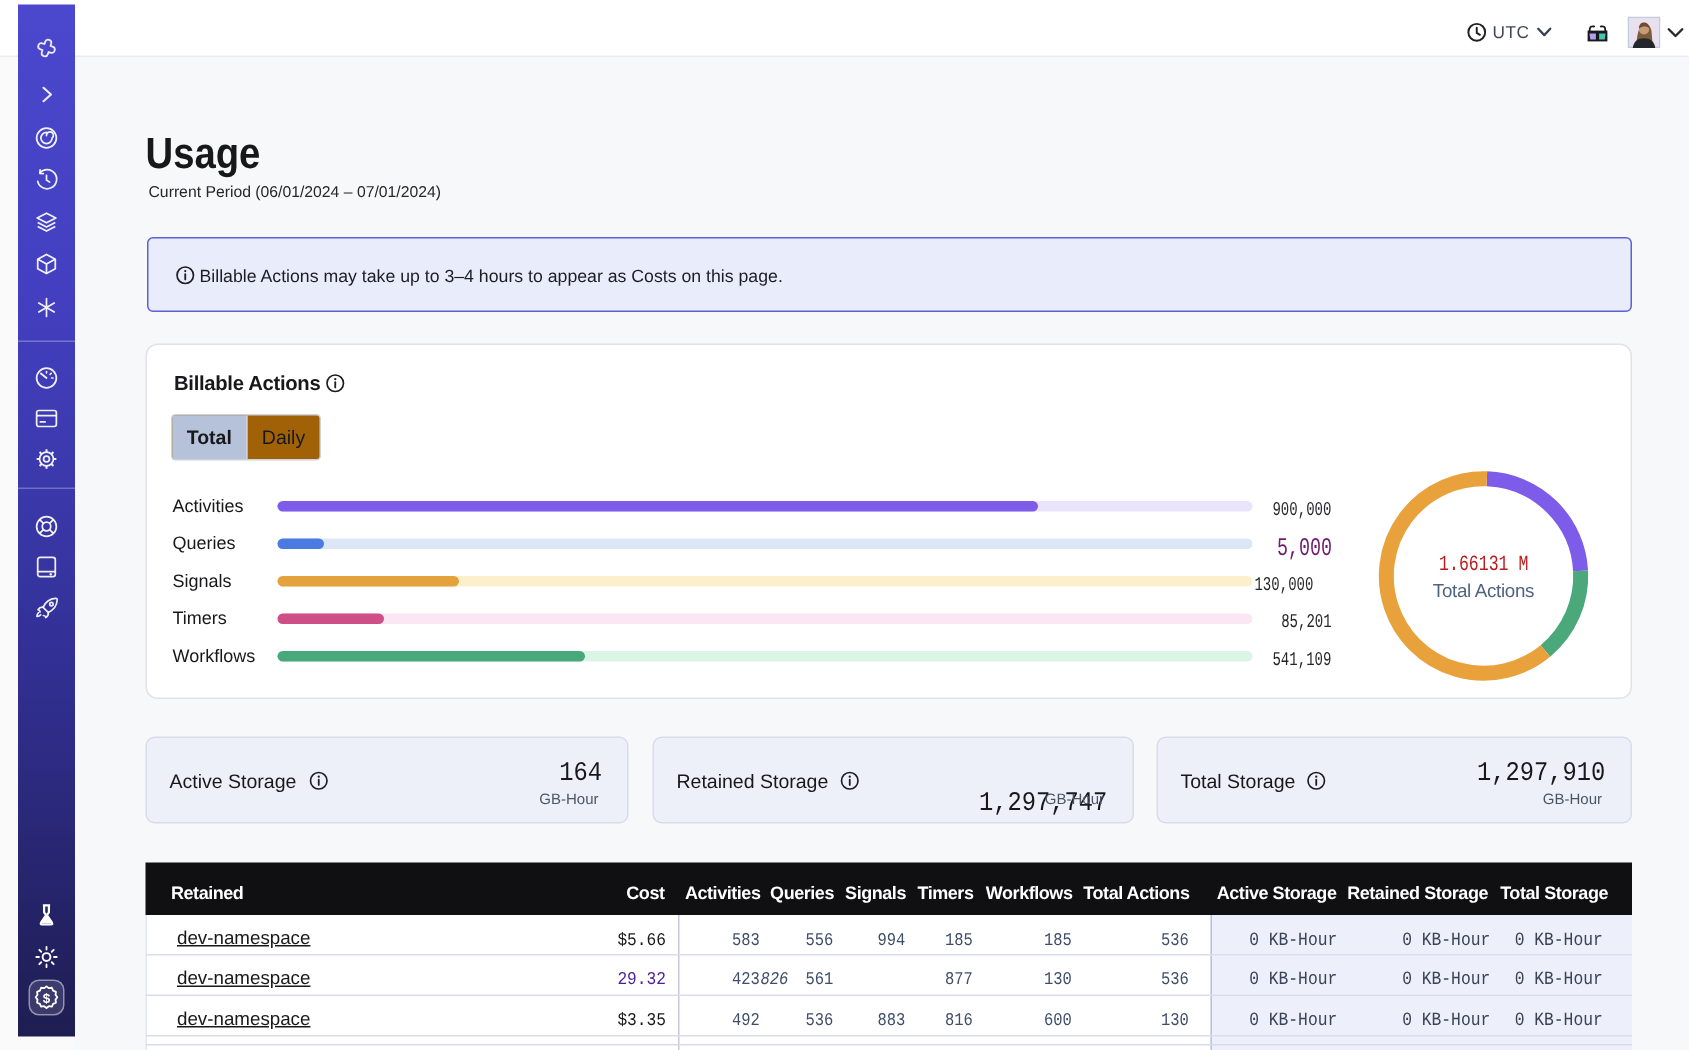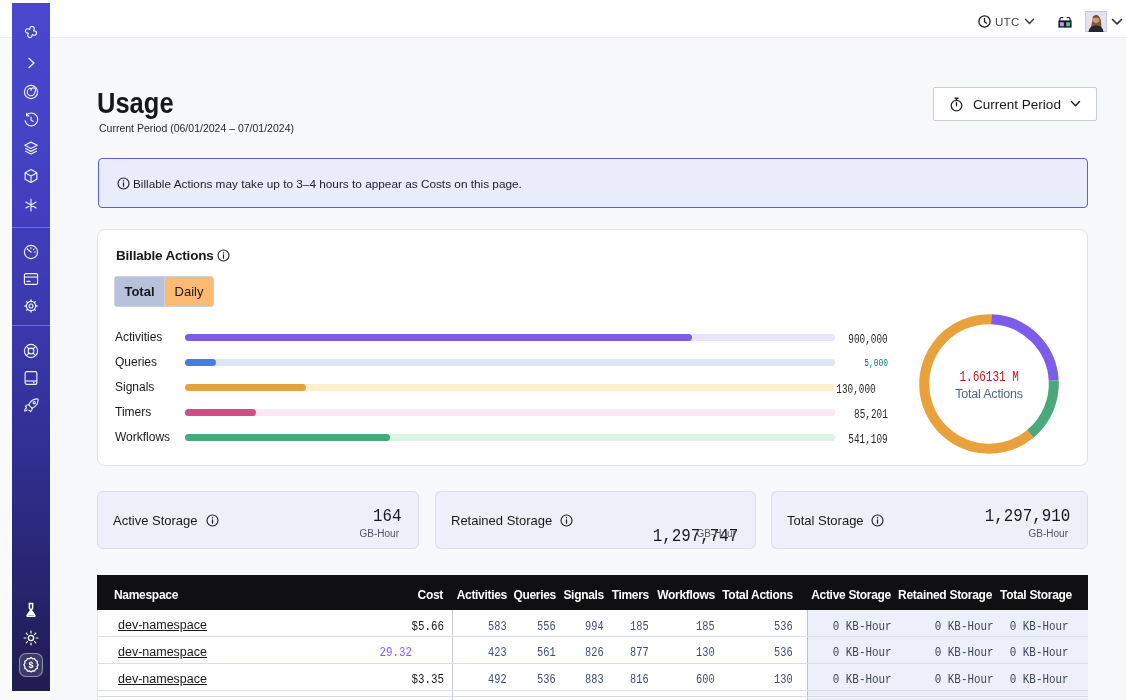--- a/index.html
+++ b/index.html
@@ -150,50 +150,38 @@
     <div class="abs" style="left:7px; top:650px; width:24px; height:24px; border:1px solid rgba(255,255,255,0.45); border-radius:7px; background:rgba(255,255,255,0.12);"></div>
     <svg class="abs" style="left:10px; top:653px;" width="18" height="18" viewBox="0 0 18 18">
       <path d="M9 1.6 l1.6 1.2 2 -.3 .8 1.9 1.9 .8 -.3 2 1.2 1.6 -1.2 1.6 .3 2 -1.9 .8 -.8 1.9 -2 -.3 -1.6 1.2 -1.6 -1.2 -2 .3 -.8 -1.9 -1.9 -.8 .3 -2 -1.2 -1.6 1.2 -1.6 -.3 -2 1.9 -.8 .8 -1.9 2 .3 z" fill="none" stroke="#fff" stroke-width="1.2" stroke-linejoin="round"></path>
       <text x="9" y="12.4" text-anchor="middle" font-family="Liberation Sans" font-size="9" font-weight="700" fill="#fff">$</text>
     </svg>
   </div>
 
   <div class="abs" style="left:97px; top:87px; font-size:29px; font-weight:600; color:#18181b;"><span style="display:inline-block; transform:scaleX(0.88); transform-origin:0 50%;">Usage</span></div>
   <div class="abs" style="left:99px; top:122px; font-size:10.5px; color:#27272a;">Current Period (06/01/2024 – 07/01/2024)</div>
 
-  <div class="abs" style="left:933px; top:87px; width:164px; height:34px; background:#fff; border:1px solid #c9cfdd; border-radius:2px; display:flex; align-items:center; justify-content:center; gap:9px;">
-    <svg width="15" height="15" viewBox="0 0 15 15">
-      <circle cx="7.5" cy="8.6" r="5.3" fill="none" stroke="#1f2024" stroke-width="1.3"></circle>
-      <path d="M7.5 5.6 V8.8" stroke="#1f2024" stroke-width="1.3" stroke-linecap="round"></path>
-      <path d="M6 1.2 H9" stroke="#1f2024" stroke-width="1.4" stroke-linecap="round"></path>
-      <path d="M7.5 1.4 V3.2" stroke="#1f2024" stroke-width="1.3"></path>
-    </svg>
-    <span style="font-size:13.5px; font-weight:500; color:#18181b;">Current Period</span>
-    <svg width="11" height="8" viewBox="0 0 11 8">
-      <path d="M1.5 1.5 L5.5 5.8 L9.5 1.5" fill="none" stroke="#1f2024" stroke-width="1.4" stroke-linecap="round" stroke-linejoin="round"></path>
-    </svg>
-  </div>
 
   <div class="abs" style="left:98px; top:158px; width:990px; height:50px; background:#e9ecfa; border:1px solid #5c5fd6; border-radius:4px;"></div>
   <svg class="abs" style="left:117px; top:177px;" width="13" height="13" viewBox="0 0 14 14">
     <circle cx="7" cy="7" r="5.9" fill="none" stroke="#1c1c24" stroke-width="1.2"></circle>
     <path d="M7 6.2 V10" stroke="#1c1c24" stroke-width="1.3" stroke-linecap="round"></path>
     <circle cx="7" cy="4" r="0.8" fill="#1c1c24"></circle>
   </svg>
   <div class="abs" style="left:133px; top:177px; font-size:11.8px; color:#1c1c24;">Billable Actions may take up to 3–4 hours to appear as Costs on this page.</div>
 
   <div class="abs" style="left:97px; top:229px; width:991px; height:237px; background:#fff; border:1px solid #e2e3e9; border-radius:8px;"></div>
   <div class="abs" style="left:116px; top:248px; font-size:13.5px; font-weight:700; color:#18181b; letter-spacing:-0.2px;">Billable Actions</div>
   <svg class="abs" style="left:217px; top:249px;" width="13" height="13" viewBox="0 0 13 13">
     <circle cx="6.5" cy="6.5" r="5.5" fill="none" stroke="#1c1c24" stroke-width="1.1"></circle>
     <path d="M6.5 5.8 V9.3" stroke="#1c1c24" stroke-width="1.2" stroke-linecap="round"></path>
     <circle cx="6.5" cy="3.8" r="0.75" fill="#1c1c24"></circle>
   </svg>
 
-  <div class="abs" style="left:114px; top:276px; width:100px; height:31px; border:1px solid #cdd2dc; border-radius:3px; background:#fdba74; display:flex;">
+  <div class="abs" style="left:114px; top:276px; width:100px; height:31px; border:1px solid #cdd2dc; border-radius:3px; background:#a16207; display:flex;">
     <div style="width:50px; height:100%; background:#b6c2da; display:flex; align-items:center; justify-content:center; font-size:13px; font-weight:600; color:#18181b; border-right:1px solid #cdd2dc;">Total</div>
     <div style="flex:1; display:flex; align-items:center; justify-content:center; font-size:13px; font-weight:500; color:#18181b;">Daily</div>
   </div>
 
   <div class="abs" style="left:115px; top:330px; font-size:12px; color:#18181b;">Activities</div>
   <div class="abs" style="left:115px; top:355px; font-size:12px; color:#18181b;">Queries</div>
   <div class="abs" style="left:115px; top:380px; font-size:12px; color:#18181b;">Signals</div>
   <div class="abs" style="left:115px; top:405px; font-size:12px; color:#18181b;">Timers</div>
   <div class="abs" style="left:115px; top:430px; font-size:12px; color:#18181b;">Workflows</div>
 
@@ -202,21 +190,21 @@
   <div class="abs" style="left:185px; top:358.5px; width:650px; height:7px; border-radius:4px; background:#dbe7f7;"></div>
   <div class="abs" style="left:185px; top:358.5px; width:31px; height:7px; border-radius:4px; background:#4a7be0;"></div>
   <div class="abs" style="left:185px; top:383.5px; width:650px; height:7px; border-radius:4px; background:#fbf0cb;"></div>
   <div class="abs" style="left:185px; top:383.5px; width:121px; height:7px; border-radius:4px; background:#e3a23b;"></div>
   <div class="abs" style="left:185px; top:408.5px; width:650px; height:7px; border-radius:4px; background:#fbe6f3;"></div>
   <div class="abs" style="left:185px; top:408.5px; width:71px; height:7px; border-radius:4px; background:#ce4f86;"></div>
   <div class="abs" style="left:185px; top:433.5px; width:650px; height:7px; border-radius:4px; background:#daf4e6;"></div>
   <div class="abs" style="left:185px; top:433.5px; width:205px; height:7px; border-radius:4px; background:#47a87a;"></div>
 
   <div class="abs mono" style="left:808px; top:332px; width:80px; text-align:right; font-size:13px; color:#27272a;"><span style="display:inline-block; transform:scaleX(0.72); transform-origin:100% 50%;">900,000</span></div>
-  <div class="abs mono" style="left:808px; top:357px; width:80px; text-align:right; font-size:11px; color:#0f766e;"><span style="display:inline-block; transform:scaleX(0.72); transform-origin:100% 50%;">5,000</span></div>
+  <div class="abs mono" style="left:808px; top:357px; width:80px; text-align:right; font-size:17px; color:#701a75;"><span style="display:inline-block; transform:scaleX(0.72); transform-origin:100% 50%;">5,000</span></div>
   <div class="abs mono" style="left:808px; top:382px; width:80px; text-align:center; font-size:13px; color:#27272a;"><span style="display:inline-block; transform:scaleX(0.72); transform-origin:100% 50%;">130,000</span></div>
   <div class="abs mono" style="left:808px; top:407px; width:80px; text-align:right; font-size:13px; color:#27272a;"><span style="display:inline-block; transform:scaleX(0.72); transform-origin:100% 50%;">85,201</span></div>
   <div class="abs mono" style="left:808px; top:432px; width:80px; text-align:right; font-size:13px; color:#27272a;"><span style="display:inline-block; transform:scaleX(0.72); transform-origin:100% 50%;">541,109</span></div>
 
   <svg class="abs" style="left:918px; top:312.5px;" width="142" height="142" viewBox="0 0 142 142">
     <path d="M73.26 6.24 A64.8 64.8 0 0 1 135.71 67.61" fill="none" stroke="#7c5ce8" stroke-width="10"></path>
     <path d="M135.71 67.61 A64.8 64.8 0 0 1 112.3 120.94" fill="none" stroke="#4aa87a" stroke-width="10"></path>
     <path d="M112.3 120.94 A64.8 64.8 0 1 1 73.26 6.24" fill="none" stroke="#e9a23b" stroke-width="10"></path>
   </svg>
   <div class="abs mono" style="left:919px; top:369px; width:140px; text-align:center; font-size:14.5px; color:#b91c1c;"><span style="display:inline-block; transform:scaleX(0.76); transform-origin:50% 50%;">1.66131 M</span></div>
@@ -254,21 +242,21 @@
   <div class="abs" style="left:888px; top:528px; width:180px; text-align:right; font-size:10px; color:#4c5565;">GB-Hour</div>
 
   <div class="abs" style="left:97px; top:610px; width:991px; height:90px; background:#ffffff; border-left:1px solid #e2e4ee; border-right:1px solid #e2e4ee;"></div>
 
   <div class="abs" style="left:807px; top:610px; width:281px; height:90px; background:#edf0fa;"></div>
 
   <div class="abs" style="left:452px; top:610px; width:1px; height:90px; background:#c7cad4;"></div>
   <div class="abs" style="left:807px; top:610px; width:1px; height:90px; background:#b9c0dc;"></div>
 
   <div class="abs" style="left:97px; top:575px; width:991px; height:35px; background:#101013;"></div>
-  <div class="abs" style="left:114px; top:588px; font-size:12px; font-weight:600; letter-spacing:-0.3px; color:#fff;">Namespace</div>
+  <div class="abs" style="left:114px; top:588px; font-size:12px; font-weight:600; letter-spacing:-0.3px; color:#fff;">Retained</div>
   <div class="abs" style="left:343px; top:588px; width:100px; text-align:right; font-size:12px; font-weight:600; letter-spacing:-0.3px; color:#fff;">Cost</div>
   <div class="abs" style="left:407px; top:588px; width:100px; text-align:right; font-size:12px; font-weight:600; letter-spacing:-0.3px; color:#fff;">Activities</div>
   <div class="abs" style="left:456px; top:588px; width:100px; text-align:right; font-size:12px; font-weight:600; letter-spacing:-0.3px; color:#fff;">Queries</div>
   <div class="abs" style="left:504px; top:588px; width:100px; text-align:right; font-size:12px; font-weight:600; letter-spacing:-0.3px; color:#fff;">Signals</div>
   <div class="abs" style="left:549px; top:588px; width:100px; text-align:right; font-size:12px; font-weight:600; letter-spacing:-0.3px; color:#fff;">Timers</div>
   <div class="abs" style="left:615px; top:588px; width:100px; text-align:right; font-size:12px; font-weight:600; letter-spacing:-0.3px; color:#fff;">Workflows</div>
   <div class="abs" style="left:693px; top:588px; width:100px; text-align:right; font-size:12px; font-weight:600; letter-spacing:-0.3px; color:#fff;">Total Actions</div>
   <div class="abs" style="left:791px; top:588px; width:100px; text-align:right; font-size:12px; font-weight:600; letter-spacing:-0.3px; color:#fff;">Active Storage</div>
   <div class="abs" style="left:892px; top:588px; width:100px; text-align:right; font-size:12px; font-weight:600; letter-spacing:-0.3px; color:#fff;">Retained Storage</div>
   <div class="abs" style="left:972px; top:588px; width:100px; text-align:right; font-size:12px; font-weight:600; letter-spacing:-0.3px; color:#fff;">Total Storage</div>
@@ -284,24 +272,24 @@
   <div class="abs mono" style="left:456px; top:619.5px; width:100px; text-align:right; font-size:12px; color:#3f4d69;"><span style="display:inline-block; transform:scaleX(0.86); transform-origin:100% 50%;">556</span></div>
   <div class="abs mono" style="left:504px; top:619.5px; width:100px; text-align:right; font-size:12px; color:#3f4d69;"><span style="display:inline-block; transform:scaleX(0.86); transform-origin:100% 50%;">994</span></div>
   <div class="abs mono" style="left:549px; top:619.5px; width:100px; text-align:right; font-size:12px; color:#3f4d69;"><span style="display:inline-block; transform:scaleX(0.86); transform-origin:100% 50%;">185</span></div>
   <div class="abs mono" style="left:615px; top:619.5px; width:100px; text-align:right; font-size:12px; color:#3f4d69;"><span style="display:inline-block; transform:scaleX(0.86); transform-origin:100% 50%;">185</span></div>
   <div class="abs mono" style="left:691px; top:619.5px; width:102px; text-align:right; font-size:12px; color:#3f4d69;"><span style="display:inline-block; transform:scaleX(0.86); transform-origin:100% 50%;">536</span></div>
   <div class="abs mono" style="left:790px; top:619.5px; width:102px; text-align:right; font-size:12.5px; color:#3a4357;"><span style="display:inline-block; transform:scaleX(0.87); transform-origin:100% 50%;">0 KB-Hour</span></div>
   <div class="abs mono" style="left:894px; top:619.5px; width:100px; text-align:right; font-size:12.5px; color:#3a4357;"><span style="display:inline-block; transform:scaleX(0.87); transform-origin:100% 50%;">0 KB-Hour</span></div>
   <div class="abs mono" style="left:967px; top:619.5px; width:102px; text-align:right; font-size:12.5px; color:#3a4357;"><span style="display:inline-block; transform:scaleX(0.87); transform-origin:100% 50%;">0 KB-Hour</span></div>
 
   <div class="abs" style="left:118px; top:645px; font-size:12.5px; color:#18181b; text-decoration:underline;">dev-namespace</div>
-  <div class="abs mono" style="left:344px; top:646px; width:100px; text-align:center; font-size:12px; color:#8b5cf6;"><span style="display:inline-block; transform:scaleX(0.9); transform-origin:100% 50%;">29.32</span></div>
+  <div class="abs mono" style="left:344px; top:646px; width:100px; text-align:right; font-size:12px; color:#4c1d95;"><span style="display:inline-block; transform:scaleX(0.9); transform-origin:100% 50%;">29.32</span></div>
   <div class="abs mono" style="left:407px; top:646px; width:100px; text-align:right; font-size:12px; color:#3f4d69;"><span style="display:inline-block; transform:scaleX(0.86); transform-origin:100% 50%;">423</span></div>
   <div class="abs mono" style="left:456px; top:646px; width:100px; text-align:right; font-size:12px; color:#3f4d69;"><span style="display:inline-block; transform:scaleX(0.86); transform-origin:100% 50%;">561</span></div>
-  <div class="abs mono" style="left:504px; top:646px; width:100px; text-align:right; font-size:12px; color:#3f4d69;"><span style="display:inline-block; transform:scaleX(0.86); transform-origin:100% 50%;">826</span></div>
+  <div class="abs mono" style="left:504px; top:646px; width:100px; font-size:12px; color:#3f4d69;font-style:italic;"><span style="display:inline-block; transform:scaleX(0.86); transform-origin:100% 50%;">826</span></div>
   <div class="abs mono" style="left:549px; top:646px; width:100px; text-align:right; font-size:12px; color:#3f4d69;"><span style="display:inline-block; transform:scaleX(0.86); transform-origin:100% 50%;">877</span></div>
   <div class="abs mono" style="left:615px; top:646px; width:100px; text-align:right; font-size:12px; color:#3f4d69;"><span style="display:inline-block; transform:scaleX(0.86); transform-origin:100% 50%;">130</span></div>
   <div class="abs mono" style="left:691px; top:646px; width:102px; text-align:right; font-size:12px; color:#3f4d69;"><span style="display:inline-block; transform:scaleX(0.86); transform-origin:100% 50%;">536</span></div>
   <div class="abs mono" style="left:790px; top:646px; width:102px; text-align:right; font-size:12.5px; color:#3a4357;"><span style="display:inline-block; transform:scaleX(0.87); transform-origin:100% 50%;">0 KB-Hour</span></div>
   <div class="abs mono" style="left:894px; top:646px; width:100px; text-align:right; font-size:12.5px; color:#3a4357;"><span style="display:inline-block; transform:scaleX(0.87); transform-origin:100% 50%;">0 KB-Hour</span></div>
   <div class="abs mono" style="left:967px; top:646px; width:102px; text-align:right; font-size:12.5px; color:#3a4357;"><span style="display:inline-block; transform:scaleX(0.87); transform-origin:100% 50%;">0 KB-Hour</span></div>
 
   <div class="abs" style="left:118px; top:672px; font-size:12.5px; color:#18181b; text-decoration:underline;">dev-namespace</div>
   <div class="abs mono" style="left:344px; top:673px; width:100px; text-align:right; font-size:12px; color:#18181b;"><span style="display:inline-block; transform:scaleX(0.9); transform-origin:100% 50%;">$3.35</span></div>
   <div class="abs mono" style="left:407px; top:673px; width:100px; text-align:right; font-size:12px; color:#3f4d69;"><span style="display:inline-block; transform:scaleX(0.86); transform-origin:100% 50%;">492</span></div>

